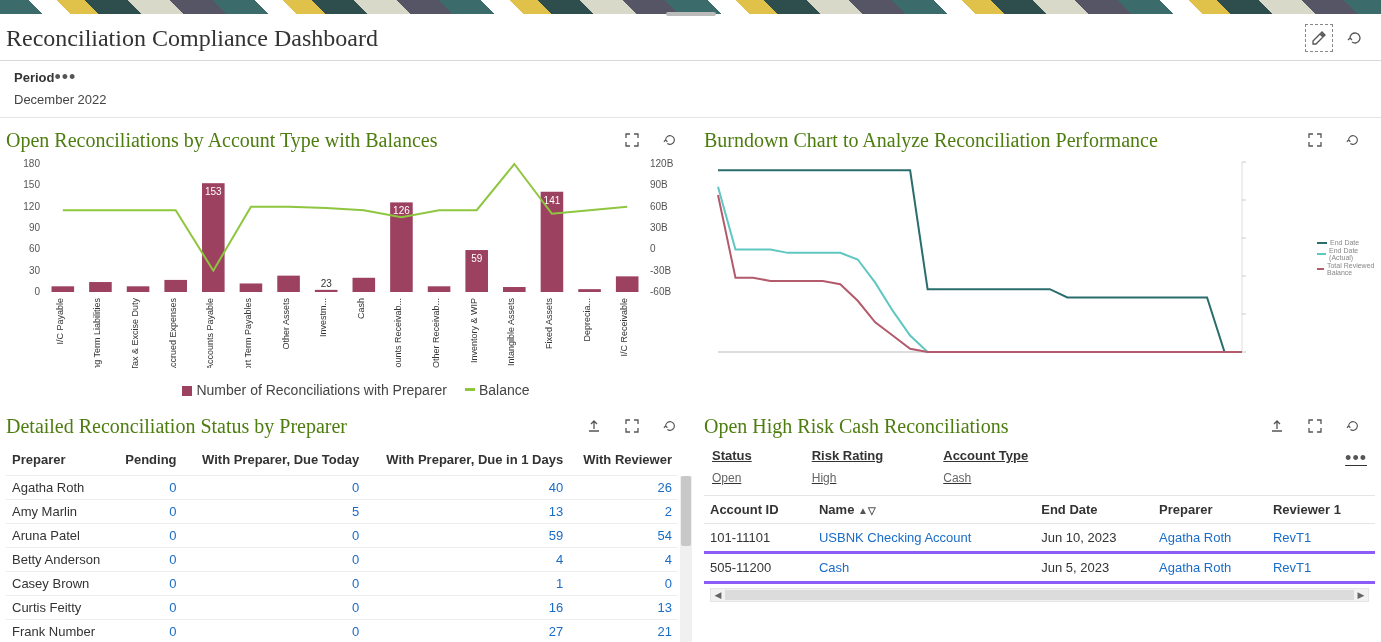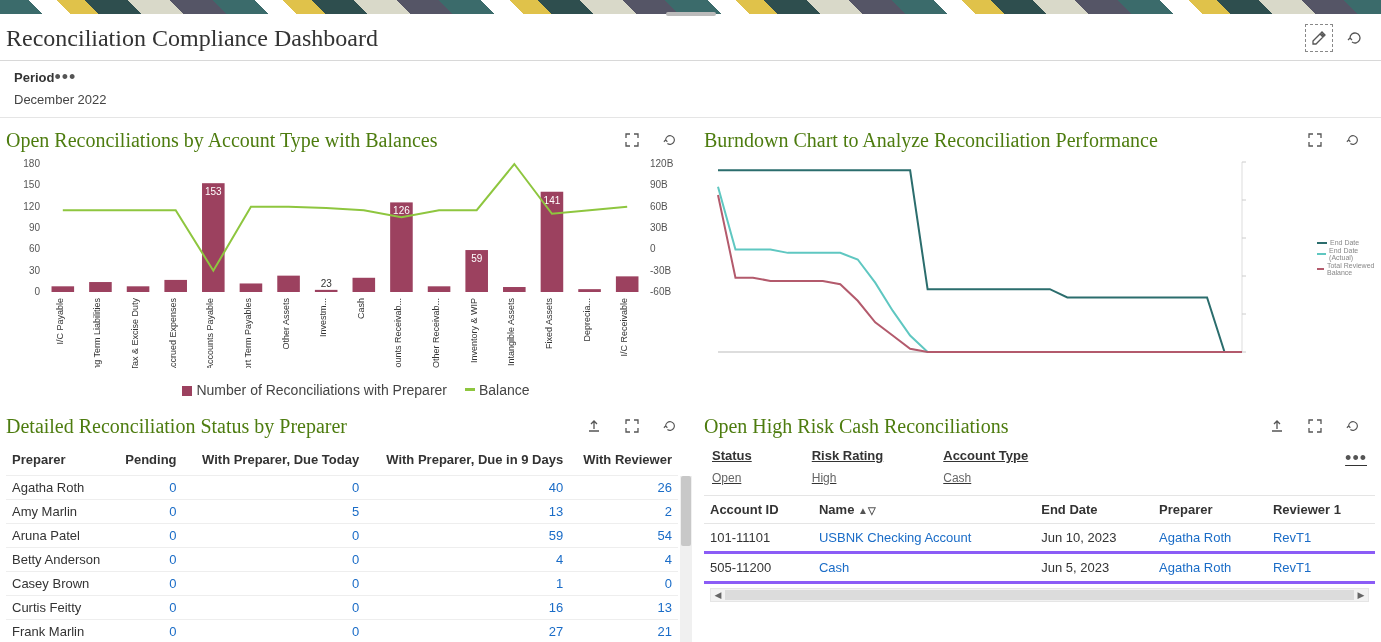--- a/index.html
+++ b/index.html
@@ -270,21 +270,21 @@
         </span>
       </div>
     </div>
     <div class="table-scroll">
       <table class="tbl" style="width:calc(100% - 14px)">
         <thead>
             <tr id="prep-head">
               <th>Preparer</th>
               <th>Pending</th>
               <th>With Preparer, Due Today</th>
-              <th>With Preparer, Due in 9 Days</th>
+              <th>With Preparer, Due in 1 Days</th>
               <th>With Reviewer</th>
             </tr>
           </thead>
         <tbody id="prep-body">
             <tr>
        <td>Agatha Roth</td>
        <td class="num">0</td>
        <td class="num">0</td>
        <td class="num">40</td>
        <td class="num">26</td>
@@ -318,21 +318,21 @@
        <td class="num">0</td>
      </tr>
             <tr>
        <td>Curtis Feitty</td>
        <td class="num">0</td>
        <td class="num">0</td>
        <td class="num">16</td>
        <td class="num">13</td>
      </tr>
             <tr>
-       <td>Frank Marlin</td>
+       <td>Frank Number</td>
        <td class="num">0</td>
        <td class="num">0</td>
        <td class="num">27</td>
        <td class="num">21</td>
      </tr>
             <tr>
        <td>Jason Chung</td>
        <td class="num">0</td>
        <td class="num">0</td>
        <td class="num">22</td>

